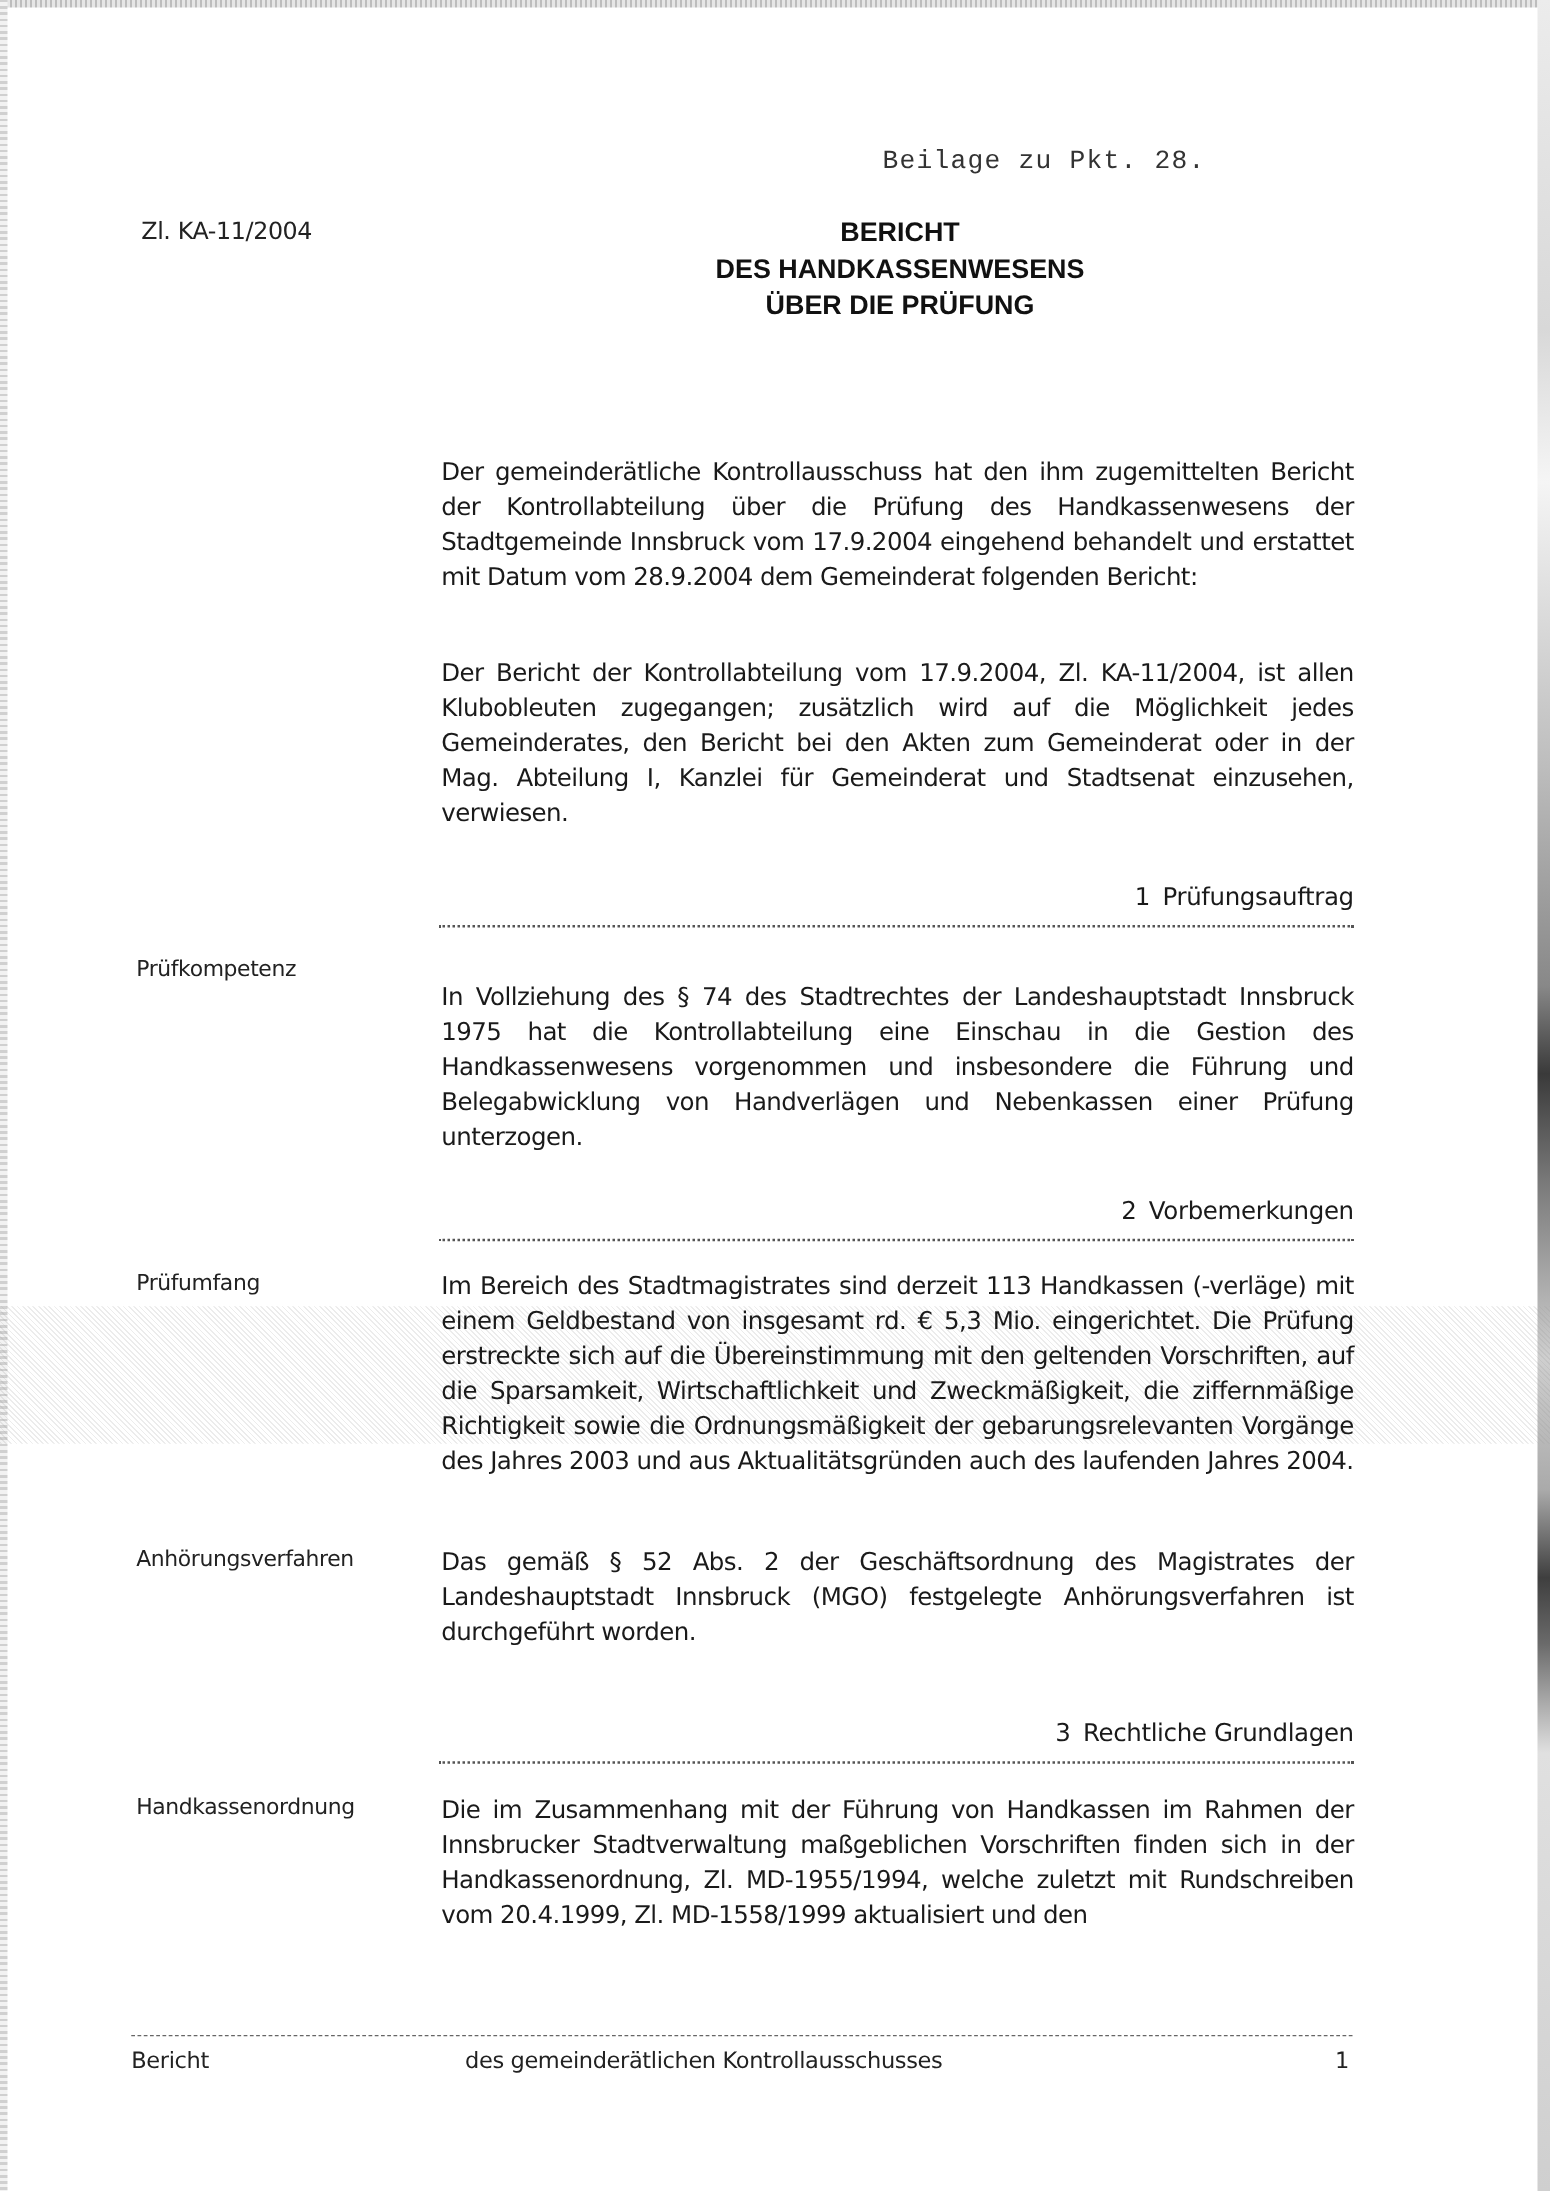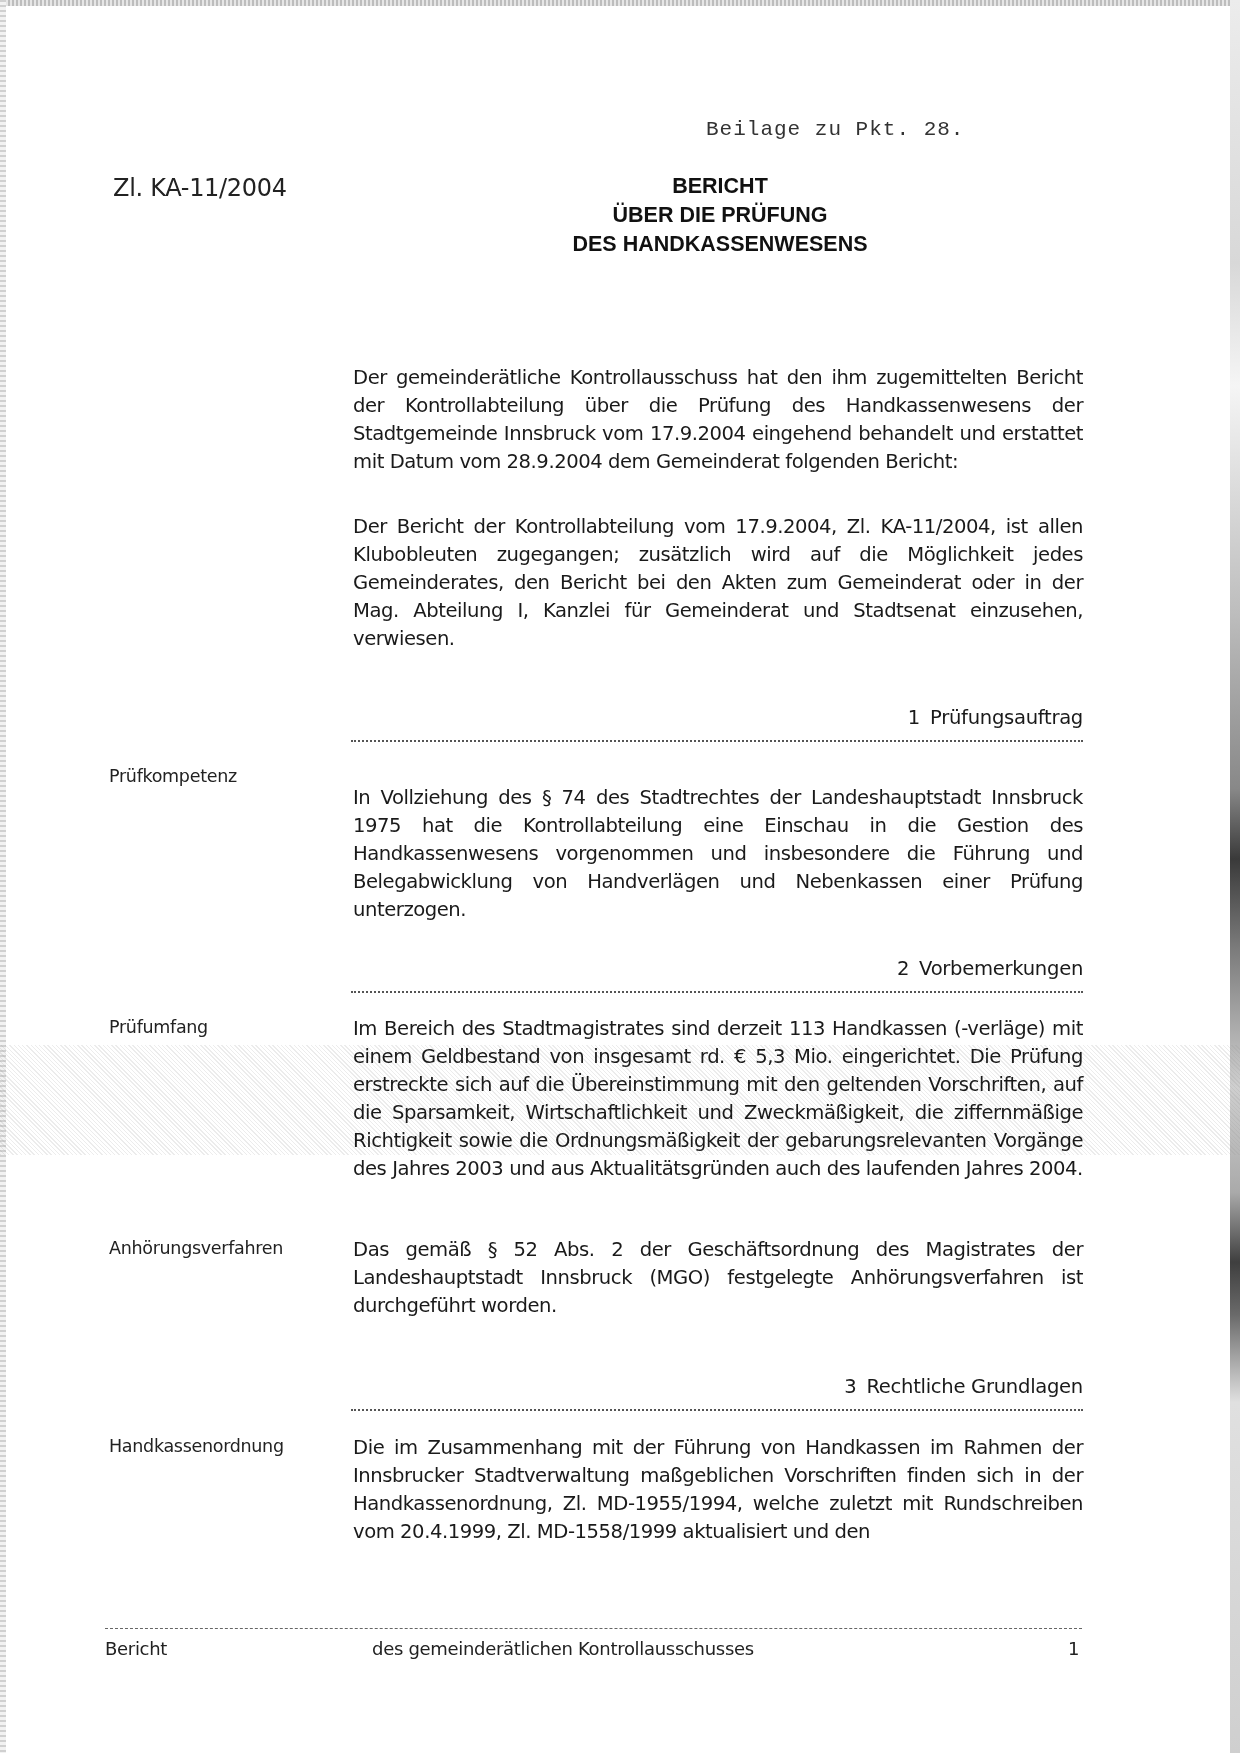--- a/index.html
+++ b/index.html
@@ -12,21 +12,21 @@
       background: repeating-linear-gradient(90deg, #bdbdbd 0 2px, #e6e6e6 2px 4px); }
     .scan-left { position: absolute; left: 0; top: 0; width: 6px; height: 1753px;
       background: repeating-linear-gradient(180deg, #d0d0d0 0 2px, #f2f2f2 2px 5px); }
     .scan-right { position: absolute; right: 0; top: 0; width: 10px; height: 1753px;
       background: linear-gradient(180deg, #ececec 0%, #d8d8d8 15%, #f5f5f5 22%, #bdbdbd 35%, #888 45%, #3a3a3a 49%, #7a7a7a 54%, #cfcfcf 62%, #aaaaaa 68%, #3f3f3f 72%, #6a6a6a 75%, #e0e0e0 80%, #cfcfcf 100%); }
     .scan-band { position: absolute; left: 0; top: 1045px; width: 1240px; height: 110px;
       background: repeating-linear-gradient(45deg, rgba(150,150,150,0.18) 0 1px, rgba(255,255,255,0) 1px 3px); }
 
     .beilage { position: absolute; left: 706px; top: 118px;
       font-family: "Liberation Mono", monospace; font-size: 21px; letter-spacing: 1px; color: #333; }
-    .zl { position: absolute; left: 113px; top: 174px; font-size: 24px; color: #222; letter-spacing: -0.3px; }
+    .zl { position: absolute; left: 113px; top: 174px; font-size: 19px; color: #222; letter-spacing: -0.3px; }
     .title { position: absolute; left: 495px; top: 172px; width: 450px; text-align: center;
       font-family: "Liberation Sans", sans-serif; font-weight: bold; font-size: 21.5px; line-height: 29px; color: #111; }
 
     .para { position: absolute; left: 353px; width: 730px; font-size: 19.6px; line-height: 28px;
       text-align: justify; letter-spacing: -0.45px; color: #1a1a1a; }
     .side { position: absolute; left: 109px; font-size: 17.5px; color: #222; letter-spacing: -0.3px; }
     .section-head { position: absolute; left: 351px; width: 732px; height: 34px;
       border-bottom: 2px dotted #555; text-align: right; font-size: 19.6px; letter-spacing: -0.3px; color: #1a1a1a; }
     .section-head span.num { margin-right: 10px; }
 
@@ -38,26 +38,26 @@
 
 <div class="scan-top"></div>
 <div class="scan-left"></div>
 <div class="scan-right"></div>
 <div class="scan-band"></div>
 
 <div class="beilage">Beilage zu Pkt. 28.</div>
 <div class="zl">Zl. KA-11/2004</div>
 <div class="title">
   <div>BERICHT</div>
+  <div>DES HANDKASSENWESENS</div>
   <div>ÜBER DIE PRÜFUNG</div>
-  <div>DES HANDKASSENWESENS</div>
 </div>
 
 <div class="para" style="top:364px;">Der gemeinderätliche Kontrollausschuss hat den ihm zugemittelten Bericht der Kontrollabteilung über die Prüfung des Handkassenwesens der Stadtgemeinde Innsbruck vom 17.9.2004 eingehend behandelt und erstattet mit Datum vom 28.9.2004 dem Gemeinderat folgenden Bericht:</div>
-<div class="para" style="top:513px;">Der Bericht der Kontrollabteilung vom 17.9.2004, Zl. KA-11/2004, ist allen Klubobleuten zugegangen; zusätzlich wird auf die Möglichkeit jedes Gemeinderates, den Bericht bei den Akten zum Gemeinderat oder in der Mag. Abteilung I, Kanzlei für Gemeinderat und Stadtsenat einzusehen, verwiesen.</div>
+<div class="para" style="top:525px;">Der Bericht der Kontrollabteilung vom 17.9.2004, Zl. KA-11/2004, ist allen Klubobleuten zugegangen; zusätzlich wird auf die Möglichkeit jedes Gemeinderates, den Bericht bei den Akten zum Gemeinderat oder in der Mag. Abteilung I, Kanzlei für Gemeinderat und Stadtsenat einzusehen, verwiesen.</div>
 
 <div class="section-head" style="top:706px;">
   <span class="num">1</span><span>Prüfungsauftrag</span>
 </div>
 <div class="side" style="top:766px;">Prüfkompetenz</div>
 <div class="para" style="top:784px;">In Vollziehung des § 74 des Stadtrechtes der Landeshauptstadt Innsbruck 1975 hat die Kontrollabteilung eine Einschau in die Gestion des Handkassenwesens vorgenommen und insbesondere die Führung und Belegabwicklung von Handverlägen und Nebenkassen einer Prüfung unterzogen.</div>
 
 <div class="section-head" style="top:957px;">
   <span class="num">2</span><span>Vorbemerkungen</span>
 </div>

